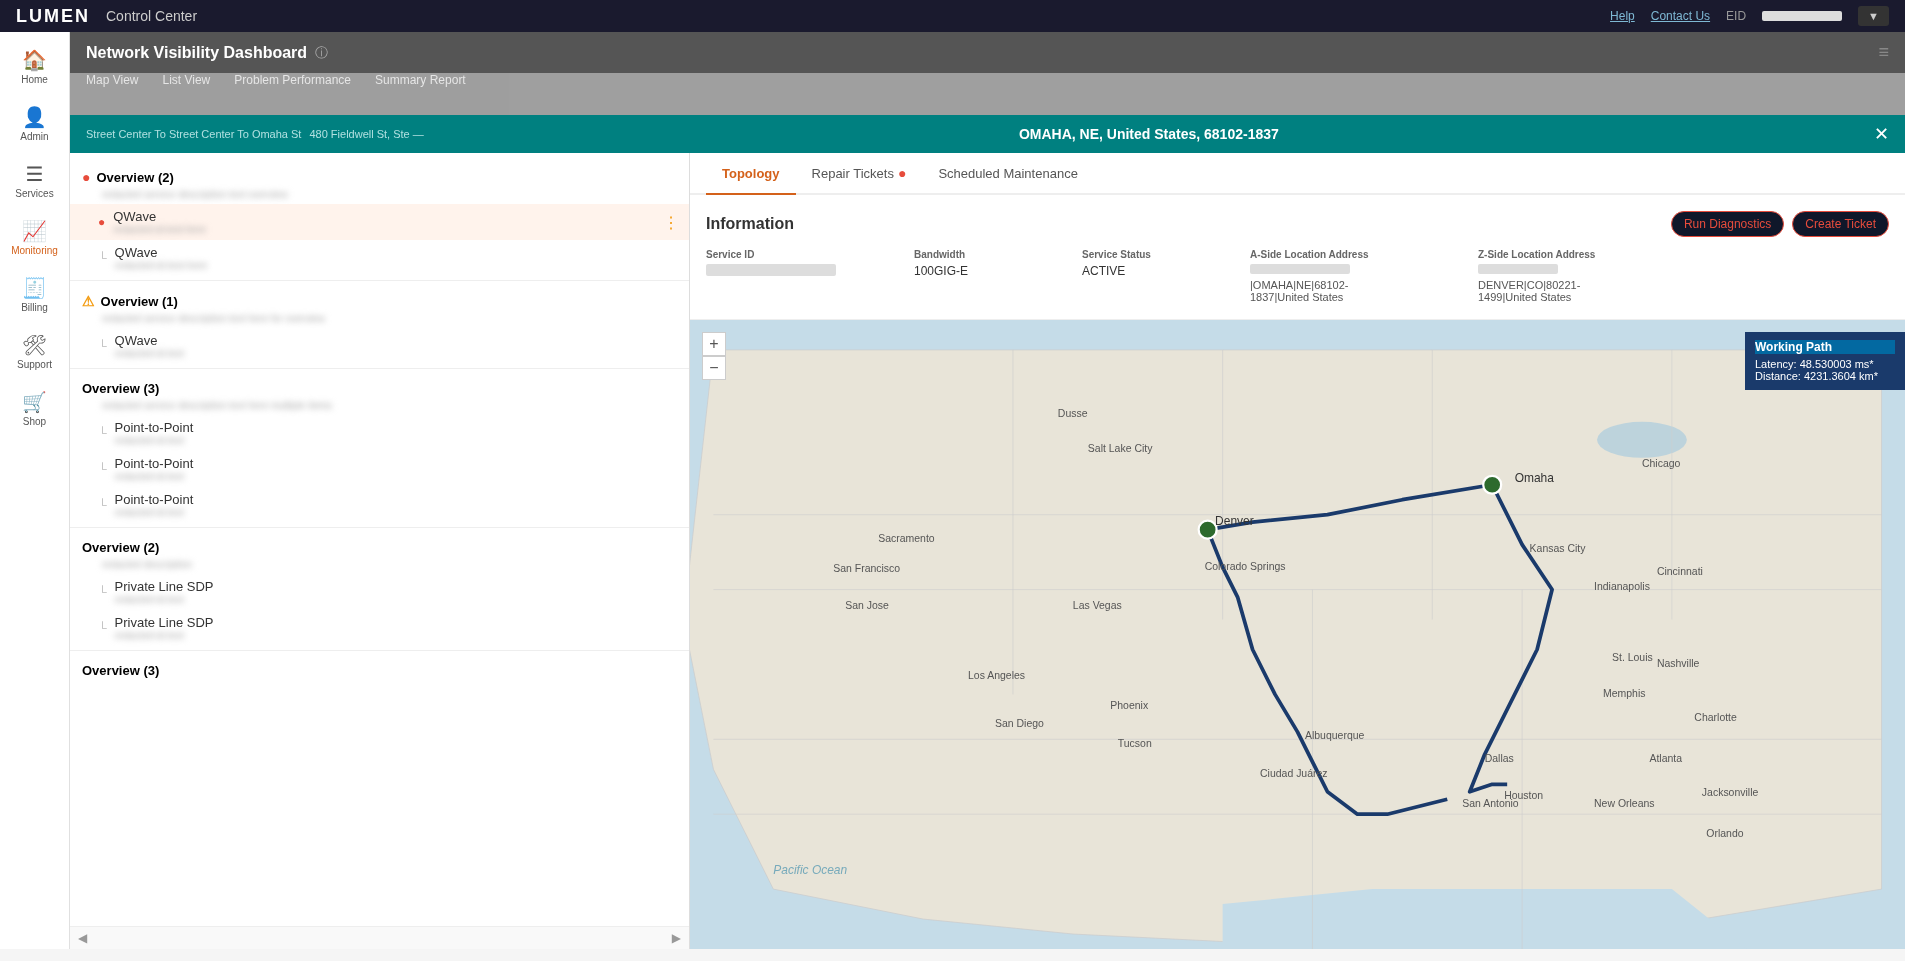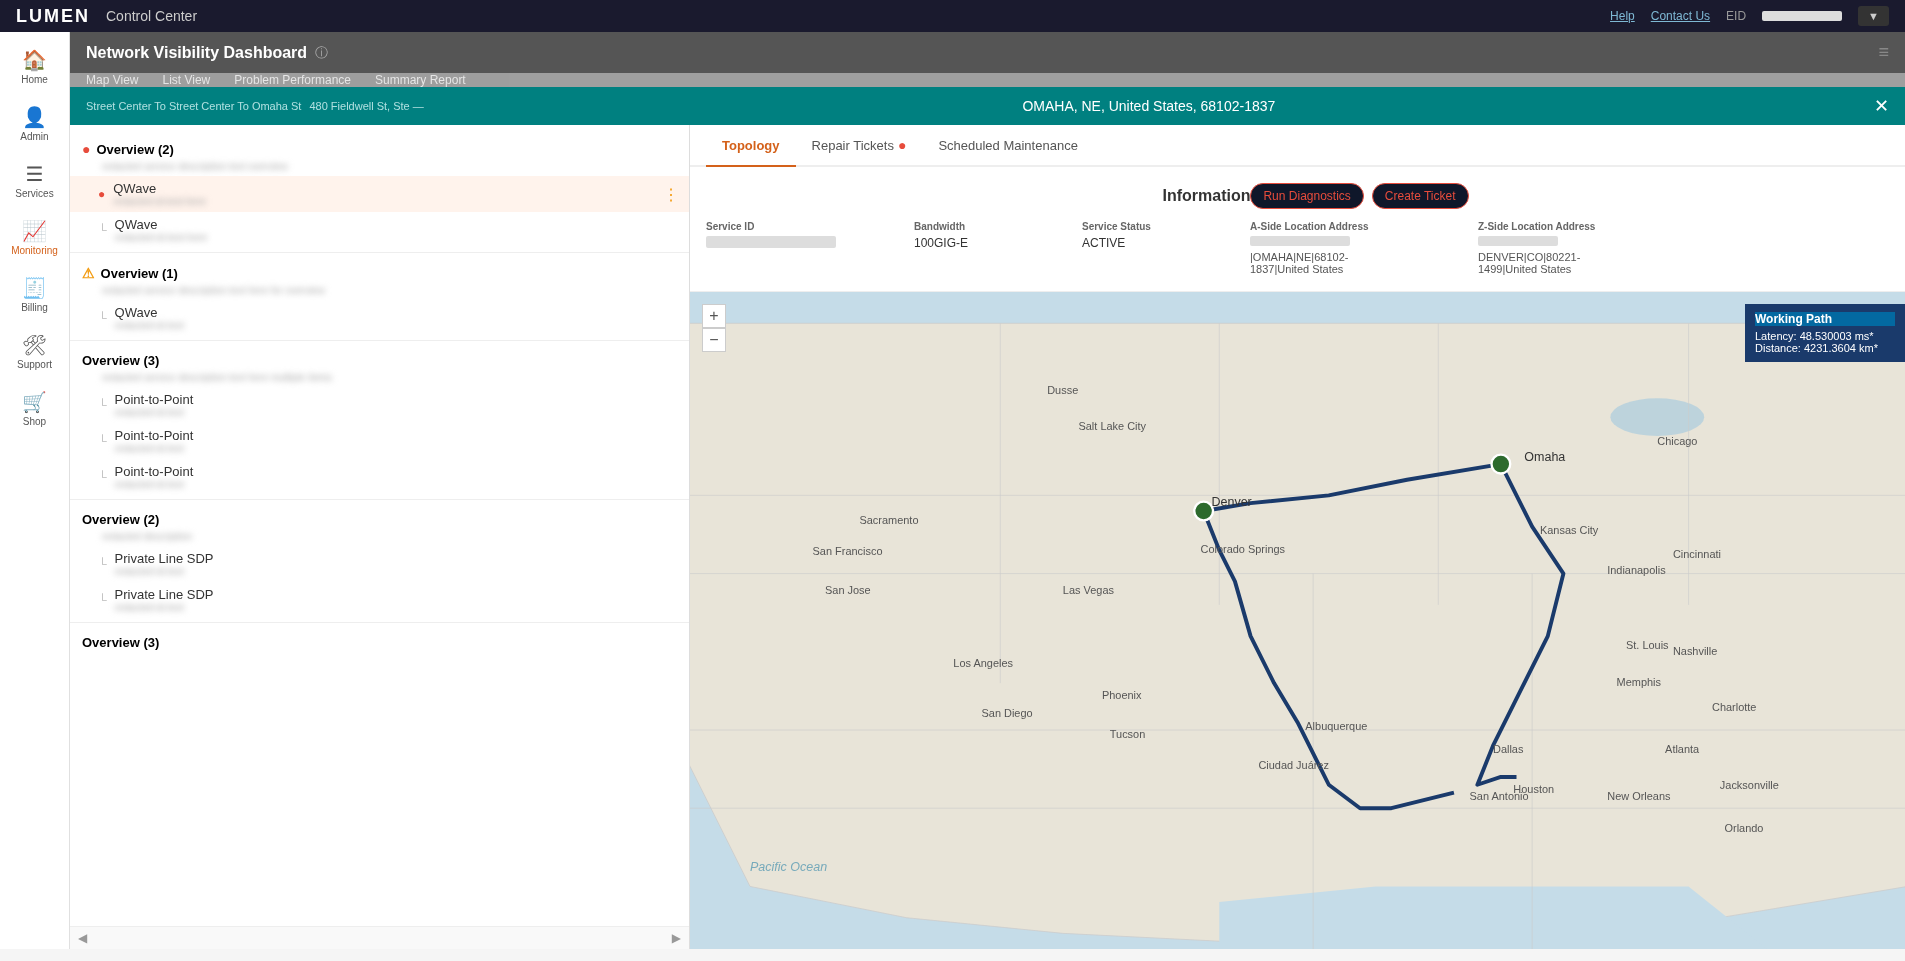--- a/index.html
+++ b/index.html
@@ -66,37 +66,36 @@
     }
     .dashboard-title { color: white; font-size: 16px; font-weight: bold; }
     .help-icon { color: #aaa; cursor: pointer; }
 
     
     .sub-tabs {
       background: #666;
       padding: 0 16px;
       display: flex;
       gap: 24px;
-      height: 14px;
-      align-items: center;
+      height: 42px;
       opacity: 0.6;
     }
     .sub-tab { color: #ddd; font-size: 12px; cursor: pointer; }
 
     
     .notification-banner {
       background: #008080;
       color: white;
       padding: 8px 16px;
       display: flex;
       align-items: center;
       gap: 8px;
       font-size: 12px;
     }
-    .notification-banner .address { font-weight: normal; font-size: 14px; flex: 1; text-align: center; }
+    .notification-banner .address { font-weight: bold; font-size: 14px; flex: 1; text-align: center; }
     .banner-close { cursor: pointer; font-size: 18px; color: white; }
     .banner-link { color: #b0e0e0; font-size: 11px; }
 
     
     .split-panel { display: flex; flex: 1; overflow: hidden; }
 
     
     .left-panel {
       width: 620px;
       flex-shrink: 0;
@@ -170,21 +169,21 @@
       position: relative;
       display: flex;
       align-items: center;
       gap: 4px;
     }
     .tab-item.active { color: #d4611a; border-bottom: 2px solid #d4611a; margin-bottom: -2px; font-weight: bold; }
     .tab-badge { color: #e74c3c; font-size: 14px; }
 
     
     .info-section { padding: 16px; border-bottom: 1px solid #eee; }
-    .info-header { display: flex; justify-content: center; align-items: center; margin-bottom: 12px; margin-left: 36px; }
+    .info-header { display: flex; justify-content: space-between; align-items: center; margin-bottom: 12px; }
     .info-title { font-size: 16px; font-weight: bold; color: #333; }
     .btn-outline {
       border: 1.5px solid #e74c3c;
       color: #e74c3c;
       background: #0f172a;
       padding: 5px 12px;
       border-radius: 16px;
       cursor: pointer;
       font-size: 12px;
       font-weight: 500;

